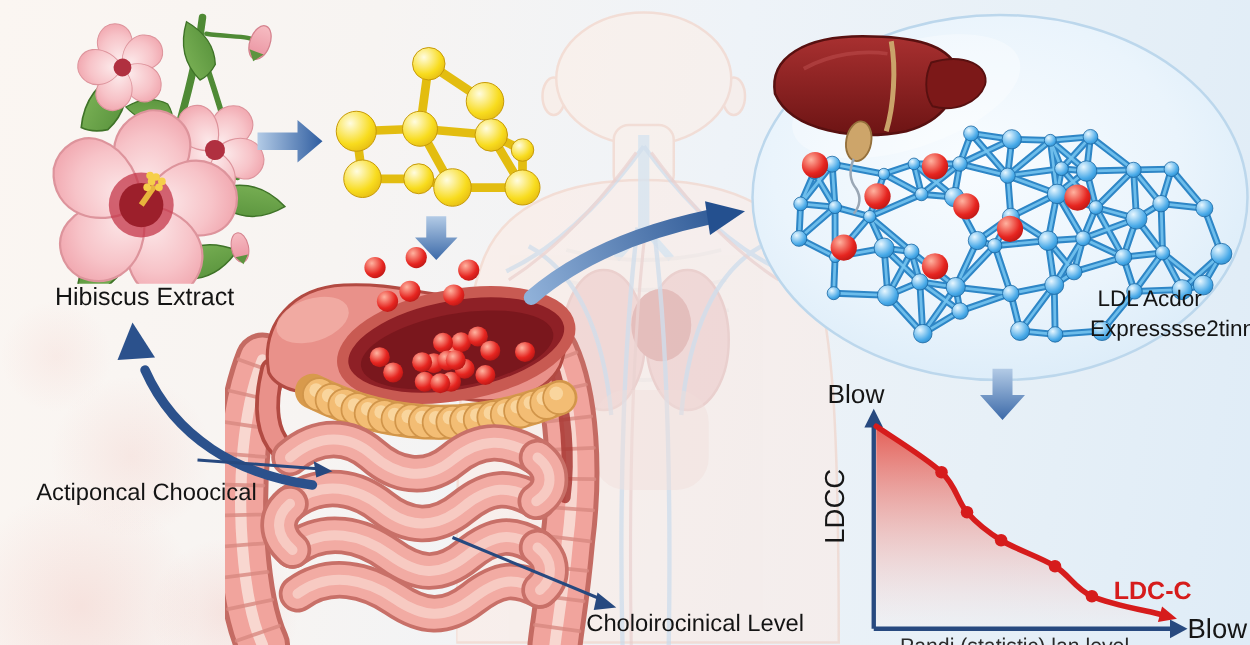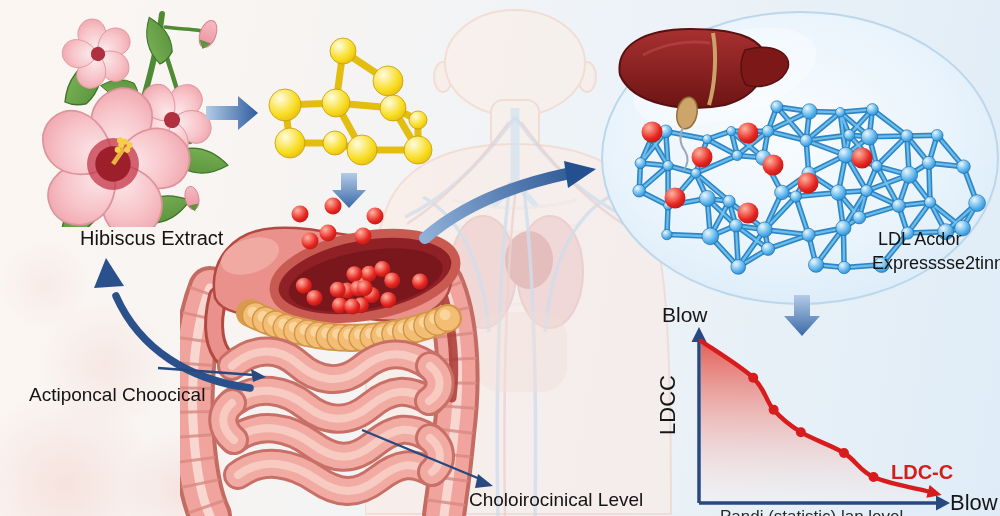--- a/index.html
+++ b/index.html
@@ -1,21 +1,21 @@
 <!DOCTYPE html>
 <html><head>
 <meta charset="utf-8">
 <style>
   html,body{margin:0;padding:0;background:#ffffff;}
   .canvas{position:relative;width:1000px;height:516px;overflow:hidden;
     font-family:"Liberation Sans", sans-serif;
     background:linear-gradient(100deg,#fbf6f2 0%,#f7f4f2 28%,#eef3f8 55%,#e7f0f7 78%,#dfecf7 100%);}
   .abs{position:absolute;}
   .lbl{position:absolute;color:#141414;white-space:nowrap;z-index:40;}
-  .lbl-hibiscus{left:44px;top:227px;font-size:20px;margin-left:36px;}
+  .lbl-hibiscus{left:44px;top:227px;font-size:20px;}
   .lbl-actiponcal{left:29px;top:384px;font-size:19px;}
   .lbl-cholo{left:469px;top:489px;font-size:19px;}
   .lbl-ldl{left:872px;top:227px;font-size:18px;line-height:24px;}
   .lbl-ldl .l1{padding-left:6px;}
   .lbl-caption{left:720px;top:507px;font-size:17px;color:#2b2b2b;}
   .cell{position:absolute;border-radius:50%;pointer-events:none;}
   .cellA{left:-30px;top:390px;width:190px;height:190px;background:radial-gradient(circle,rgba(236,160,150,.22),rgba(236,160,150,0) 70%);}
   .cellB{left:40px;top:300px;width:130px;height:130px;background:radial-gradient(circle,rgba(236,160,150,.16),rgba(236,160,150,0) 70%);}
   .cellC{left:120px;top:430px;width:120px;height:120px;background:radial-gradient(circle,rgba(236,150,140,.18),rgba(236,160,150,0) 70%);}
   .cellD{left:0px;top:240px;width:90px;height:90px;background:radial-gradient(circle,rgba(236,160,150,.12),rgba(236,160,150,0) 70%);}

